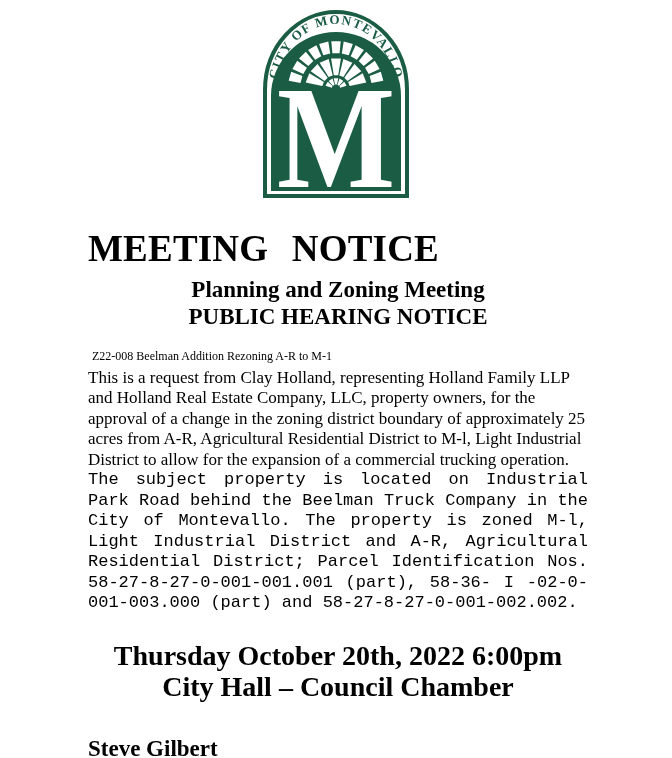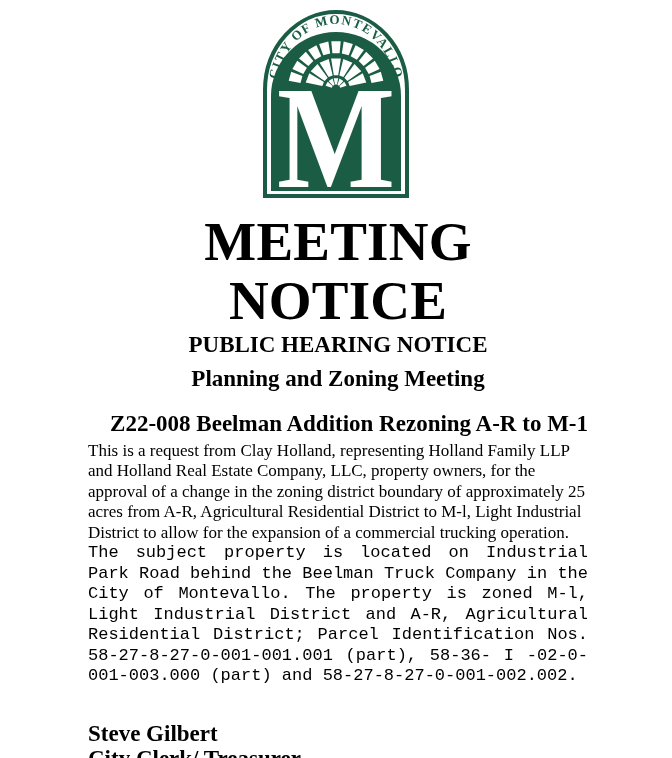--- a/index.html
+++ b/index.html
@@ -16,42 +16,41 @@
   .logo-wrap {
     padding-top: 10px;
     display: flex;
     justify-content: center;
   }
   .col {
     margin-left: 88px;
     width: 500px;
   }
   .title {
-    margin-top: 14px;
-    text-align: center;
-    font-size: 55px;
+    margin-top: 31px;
+    text-align: left;
+    font-size: 37px;
     font-weight: bold;
     line-height: 1.08;
     word-spacing: 0.38em;
     letter-spacing: 0.2px;
   }
   .subtitle {
     text-align: center;
     font-size: 23px;
     font-weight: bold;
     line-height: 27px;
   }
   .subtitle.first { margin-top: 7px; }
   .case-heading {
     margin-top: 19px;
     margin-bottom: 4px;
     padding-left: 4px;
-    font-size: 23px;
-    font-weight: bold;
-    text-align: right;
+    font-size: 12px;
+    font-weight: normal;
   }
   .body-par {
     font-size: 17px;
     line-height: 20.5px;
     text-align: left;
     margin-bottom: 0;
   }
   .body-par.justified {
     text-align: justify;
     margin-bottom: 0;
@@ -115,27 +114,31 @@
           <path d="M 71.6 74.7 L 69.5 68.6 L 65.6 70.9 L 70.0 75.7 Z"></path>
           <path d="M 69.6 76.0 L 64.7 71.8 L 62.5 75.7 L 68.7 77.7 Z"></path>
         </g>
 
       <text x="73" y="177" font-size="146" font-weight="bold" fill="#ffffff" text-anchor="middle" textLength="118" lengthAdjust="spacingAndGlyphs" font-family="'Liberation Serif', serif">M</text>
     </svg>
   </div>
 
   <div class="col">
     <div class="title">MEETING NOTICE</div>
+    <div class="subtitle first">Planning and Zoning Meeting</div>
     <div class="subtitle">PUBLIC HEARING NOTICE</div>
-    <div class="subtitle first">Planning and Zoning Meeting</div>
 
     <div class="case-heading">Z22-008 Beelman Addition Rezoning A-R to M-1</div>
     <p class="body-par">This is a request from Clay Holland, representing Holland Family LLP and Holland Real Estate Company, LLC, property owners, for the approval of a change in the zoning district boundary of approximately 25 acres from A-R, Agricultural Residential District to M-l, Light Industrial District to allow for the expansion of a commercial trucking operation.</p>
     <p class="body-par justified">The subject property is located on Industrial Park Road behind the Beelman Truck Company in the City of Montevallo. The property is zoned M-l, Light Industrial District and A-R, Agricultural Residential District; Parcel Identification Nos. 58-27-8-27-0-001-001.001 (part), 58-36- I -02-0-001-003.000 (part) and 58-27-8-27-0-001-002.002.</p>
 
+    <div class="event">
+      <div>Thursday October 20th, 2022 6:00pm</div>
+      <div>City Hall – Council Chamber</div>
+    </div>
 
     <div class="signature">
       <div>Steve Gilbert</div>
       <div>City Clerk/ Treasurer</div>
     </div>
   </div>
 
 </div>
 
 </body></html>

